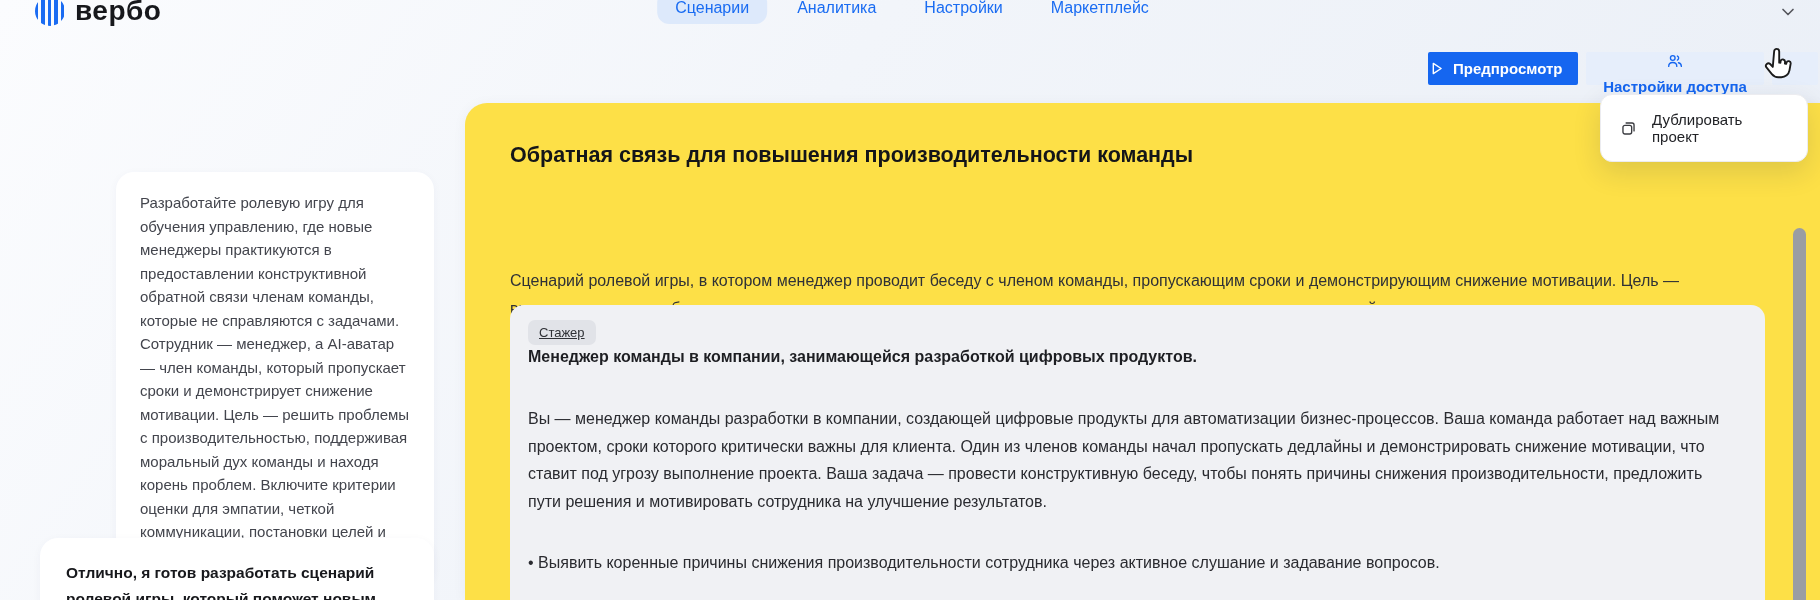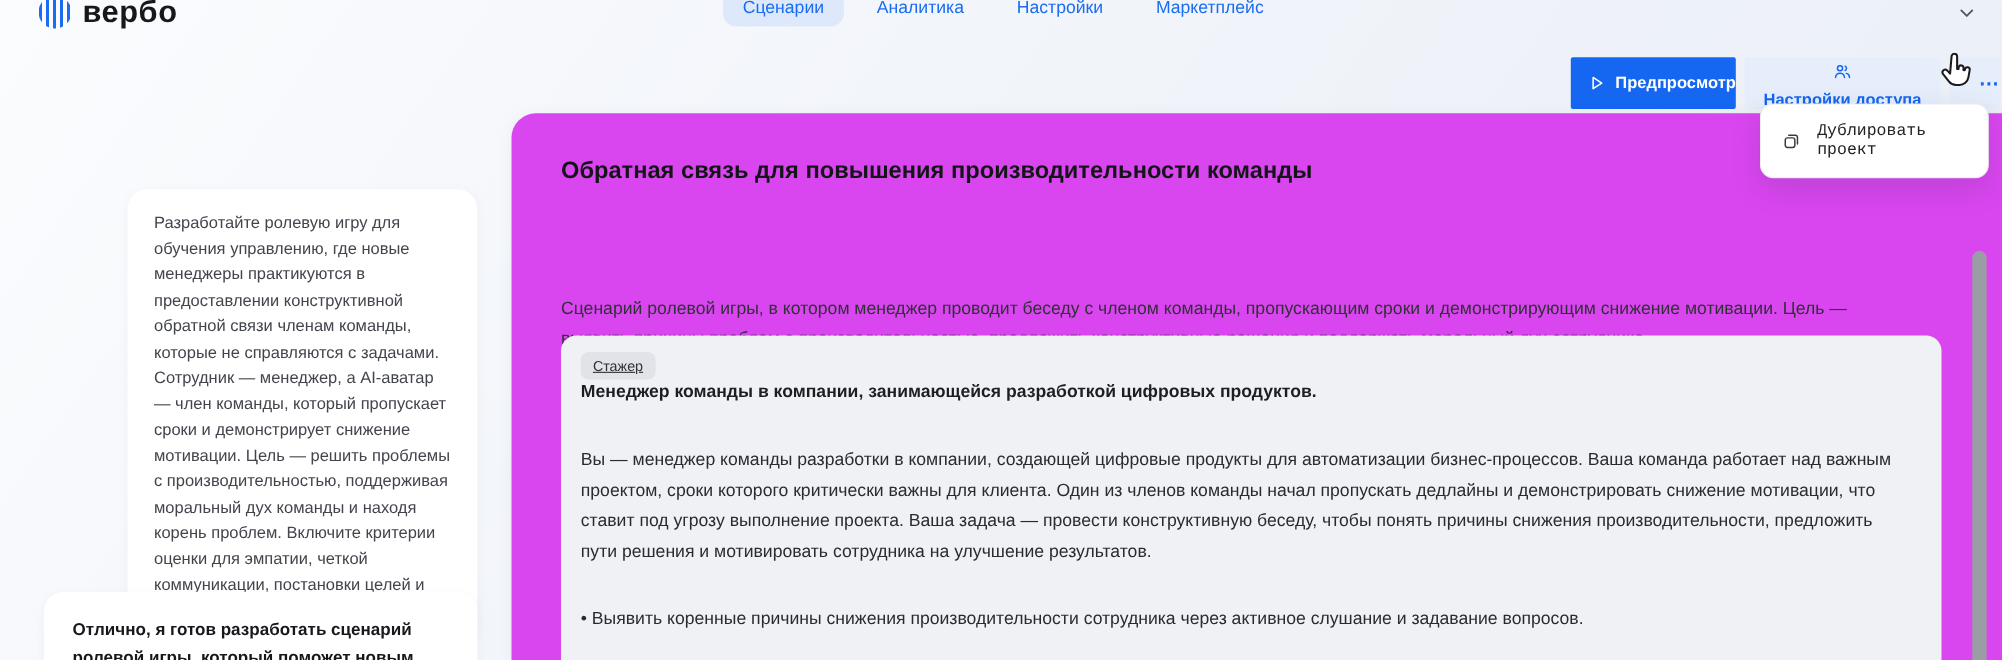--- a/index.html
+++ b/index.html
@@ -24,58 +24,58 @@
   .tab {
     font-size:16px; color:#1a6cf2; padding:8px 18px 7px; border-radius:12px;
     cursor:pointer; white-space:nowrap;
   }
   .tab.active { background:#dde9fb; }
 
   .hdr-chevron { position:absolute; right:22px; top:2px; width:20px; height:20px; cursor:pointer; }
 
   
   .btn {
-    position:absolute; top:52px; height:47px; border:none; border-radius:2px;
-    display:flex; align-items:center; justify-content:flex-end; gap:8px;
+    position:absolute; top:52px; height:33px; border:none; border-radius:2px;
+    display:flex; align-items:center; justify-content:flex-start; gap:8px;
     font-family:"Liberation Sans",sans-serif; font-size:15px; font-weight:bold; cursor:pointer;
   }
   .btn-primary { left:1428px; width:150px; background:#1566f0; color:#fff; }
   .btn-secondary { left:1586px; width:178px; background:#e6eefb; color:#1566f0;flex-direction:column; }
   .btn-more { left:1772px; width:46px; background:#e6eefb; color:#1566f0; font-size:18px; letter-spacing:1px; }
 
   
   .menu {
     position:absolute; left:1600px; top:94px; width:208px;
     background:#fff; border-radius:12px; border:1px solid #ececf0;
     box-shadow:0 10px 28px rgba(30,40,70,.14); padding:8px 0; z-index:30;
   }
   .menu-item {
     display:flex; align-items:center; gap:14px; padding:8px 18px;
-    font-size:15px; color:#222327; cursor:pointer;font-family:Liberation Mono, monospace;
+    font-size:15px; color:#222327; cursor:pointer;
   }
   .menu-item svg { flex:0 0 auto; }
 
   
   .chat-card {
     position:absolute; background:#fff; border-radius:18px;
     box-shadow:0 2px 10px rgba(40,60,100,.04);
   }
   .chat-user {
     left:116px; top:172px; width:318px; padding:19px 24px;
     font-size:15px; line-height:23.5px; color:#43454d;
   }
   .chat-assistant {
     left:40px; top:538px; width:394px; height:120px; padding:22px 26px;
     font-size:15.5px; line-height:26px; font-weight:bold; color:#17181c;
   }
 
   
   .main {
     position:absolute; left:465px; top:103px; right:0; bottom:0;
-    background:#d946ef; border-top-left-radius:22px; overflow:hidden;
+    background:#fde047; border-top-left-radius:22px; overflow:hidden;
     box-shadow:0 2px 14px rgba(40,60,100,.05);
     padding-left:12px;
   }
   .main-title { position:absolute; left:45px; top:40px; font-size:21.5px; font-weight:bold; color:#141519; }
   .main-desc {
     position:absolute; left:45px; top:116px; width:1232px;
     font-size:16px; line-height:27.5px; color:#2f3136;margin-top:48px;
   }
   .scenario {
     position:absolute; left:45px; top:202px; width:1255px; height:420px;

